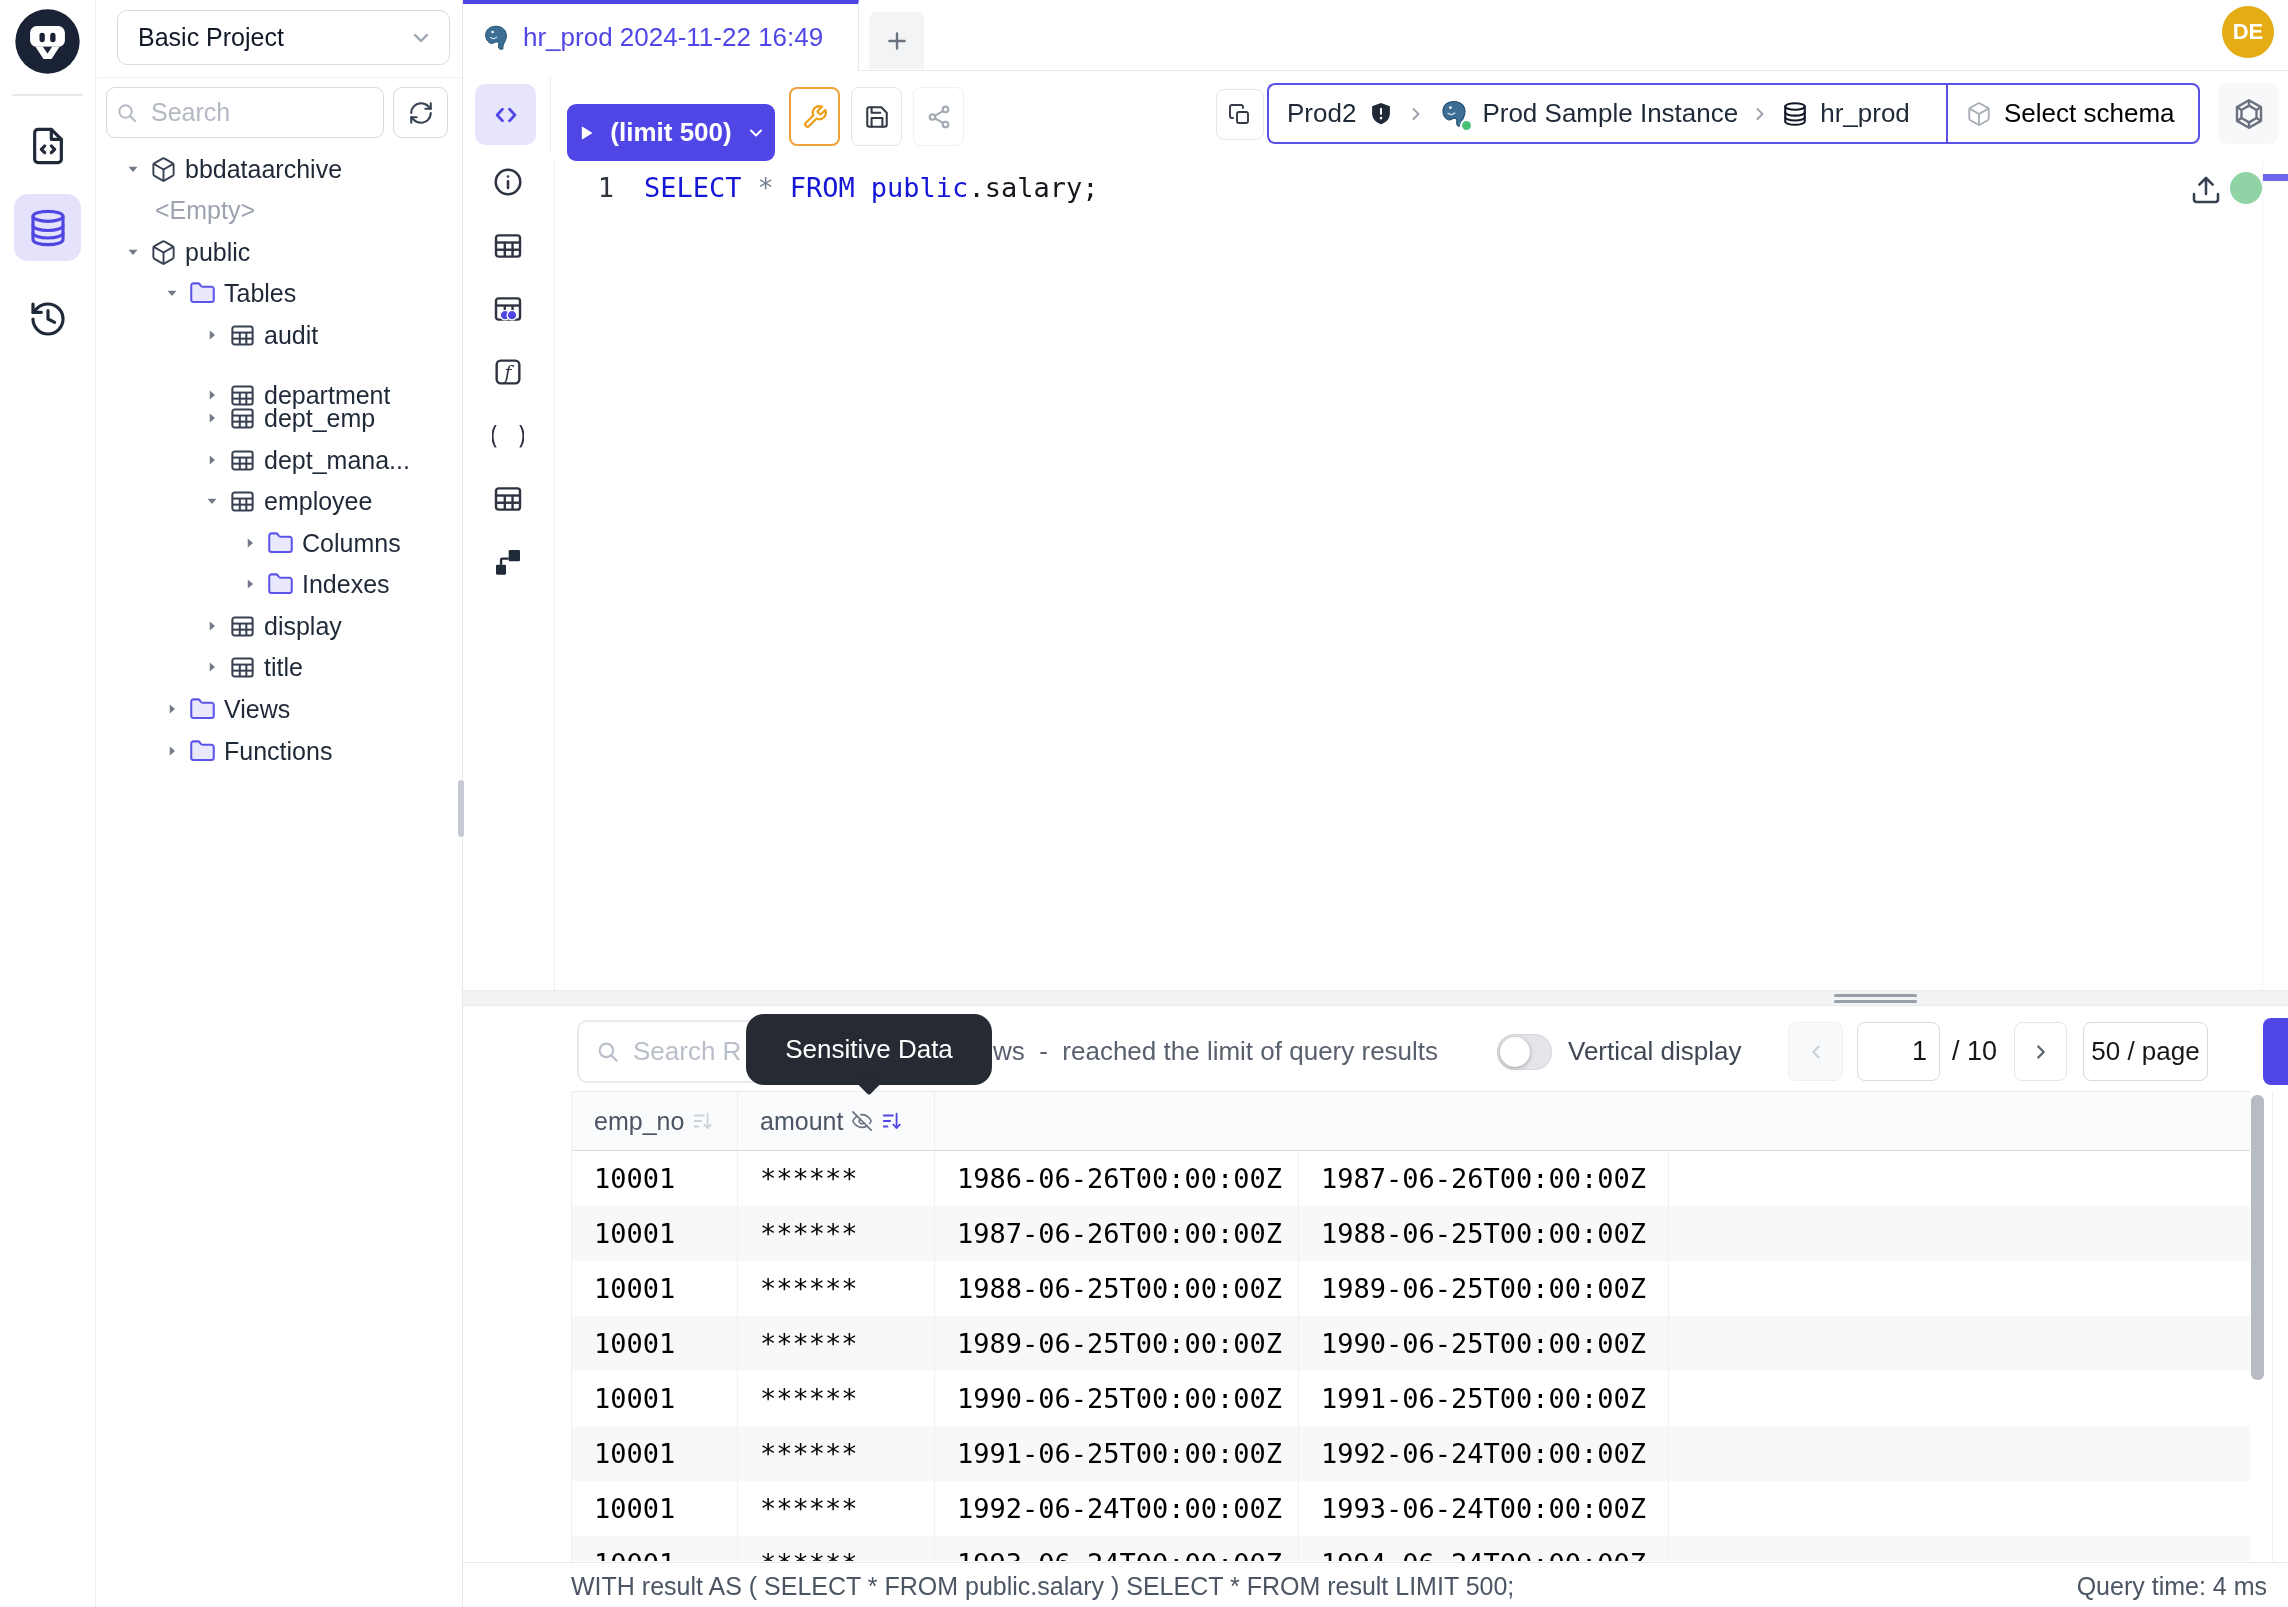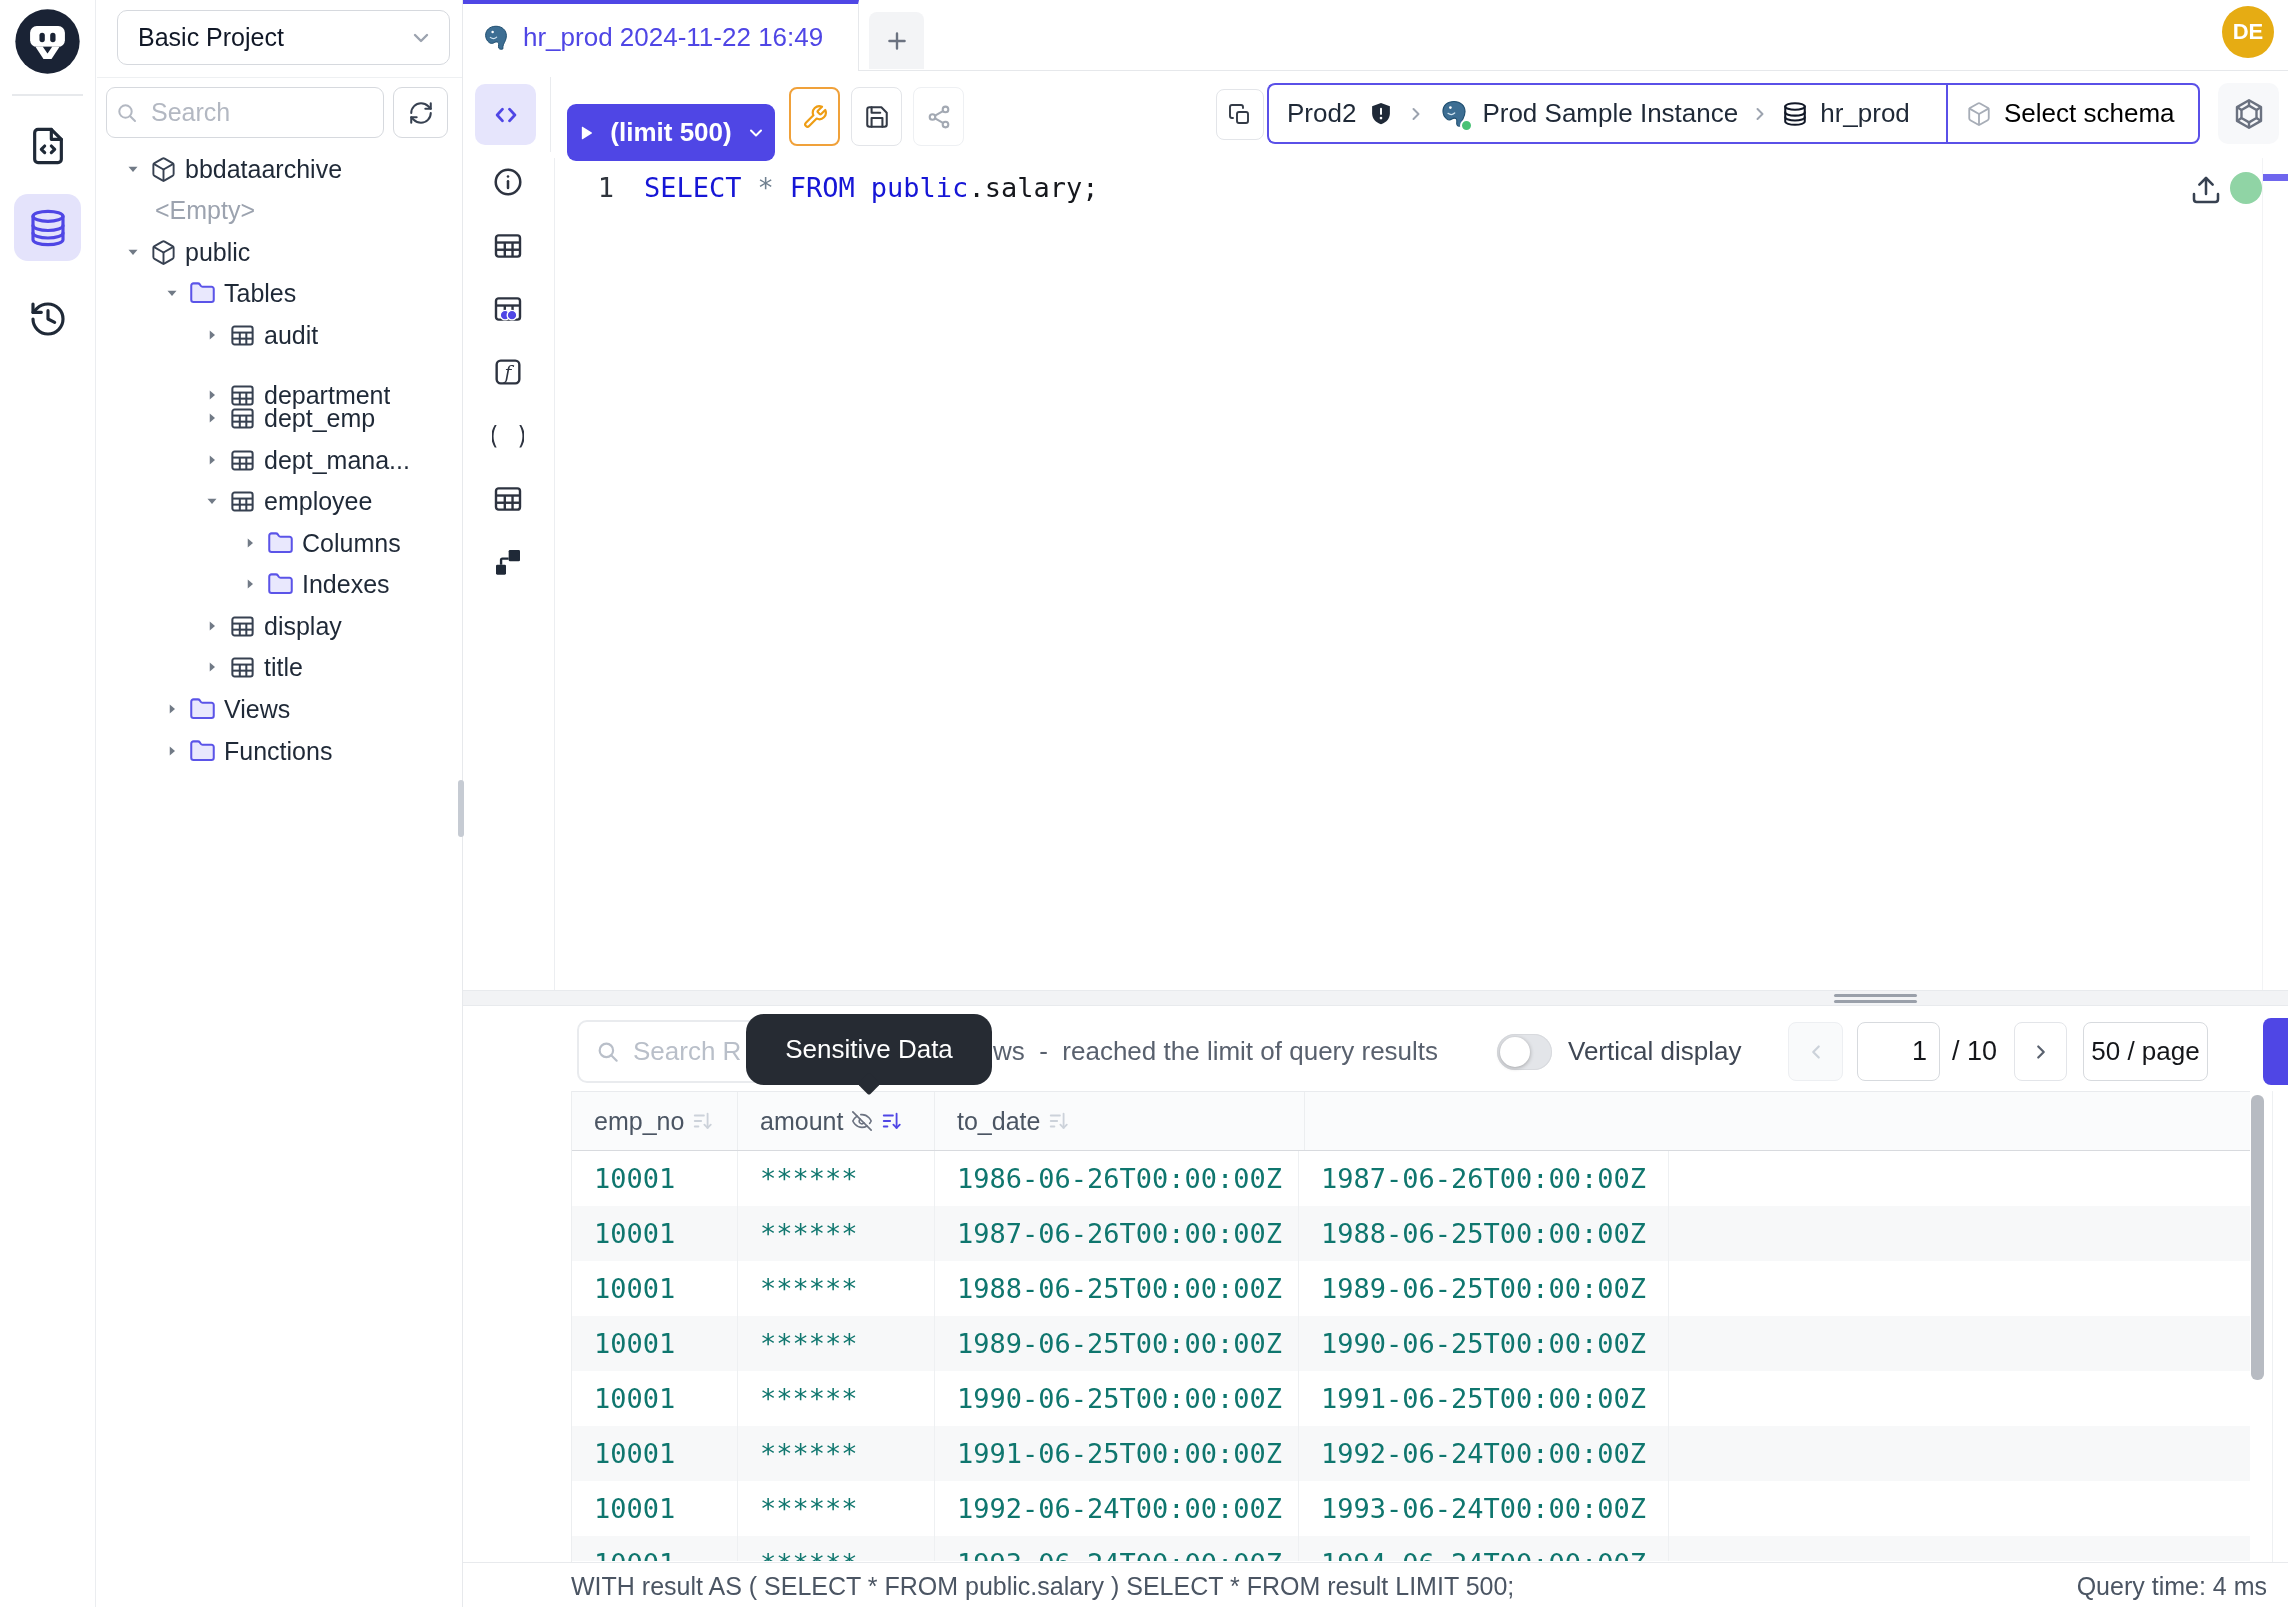--- a/index.html
+++ b/index.html
@@ -80,21 +80,21 @@
   .tooltip{left:746px;top:1014px;width:246px;height:71px;border-radius:18px;background:#262b33;color:#fff;font-size:26px;font-weight:500;display:flex;align-items:center;justify-content:center;z-index:6}
   .tooltip:after{content:"";position:absolute;left:50%;bottom:-7px;width:16px;height:16px;background:#262b33;transform:translateX(-50%) rotate(45deg);border-radius:2px}
   .tablewrap{left:571px;top:1091px;width:1679px;height:471px;border-left:1px solid #eceef0}
   .thead{display:flex;height:60px;background:#fafbfc;border-top:1px solid #e9ebee;border-bottom:1px solid #d8dade}
   .th{display:flex;align-items:center;gap:8px;padding-left:22px;font-size:25px;color:#4b5563;border-right:1px solid #eceef0}
   .th:last-child{border-right:none}
   .sortg{color:#ccd2da}.sorta{color:#4f46e5}
   .tbody{height:410px;overflow:hidden}
   .tr{display:flex;height:55px}
   .tr:nth-child(even){background:#f7f8f9}
-  .td{display:flex;align-items:center;padding-left:22px;font-size:27px;color:#0f766e;border-right:1px solid #eef0f2;font-family:"DejaVu Sans Mono",monospace;white-space:nowrap;overflow:hidden}
+  .td{display:flex;align-items:center;padding-left:22px;font-size:27px;color:#000000;border-right:1px solid #eef0f2;font-family:"DejaVu Sans Mono",monospace;white-space:nowrap;overflow:hidden}
   .td:last-child{border-right:none}
   .c0{width:166px}.c1{width:197px}.c2{width:364px}.c3{width:370px}.c4{width:580px}
   .thumb{left:2251px;top:1095px;width:13px;height:285px;border-radius:6px;background:#b7bbc2}
   .res-edge{left:2272px;top:1091px;width:1px;height:471px;background:#eef0f2}
   .res-bot{left:463px;top:1562px;width:1826px;height:1px;background:#e8eaed}
   
   .status-l{left:571px;top:1564px;height:44px;display:flex;align-items:center;font-size:25px;color:#4b5563}
   .status-r{right:22px;top:1564px;height:44px;display:flex;align-items:center;font-size:25px;color:#4b5563}
 </style>
 </head>
@@ -592,26 +592,20 @@
     </div>
     <div class="th c1">
       <span>amount</span>
       <svg class="ic" style="width:22px;height:22px;color:#6b7280" viewBox="0 0 22 22" width="22" height="22">
           <use href="#i-eye-off"></use>
         </svg>
       <svg class="ic sorta" style="width:22px;height:22px" viewBox="0 0 22 22" width="22" height="22">
           <use href="#i-sort"></use>
         </svg>
     </div>
-    <div class="th c3">
-      <span>to_date</span>
-      <svg class="ic sortg" style="width:22px;height:22px" viewBox="0 0 22 22" width="22" height="22">
-          <use href="#i-sort"></use>
-        </svg>
-    </div>
     <div class="th c4"></div>
   </div>
   <div class="tbody">
     <div class="tr">
       <div class="td c0">10001</div>
       <div class="td c1">******</div>
       <div class="td c2">1986-06-26T00:00:00Z</div>
       <div class="td c3">1987-06-26T00:00:00Z</div>
       <div class="td c4"></div>
     </div>

